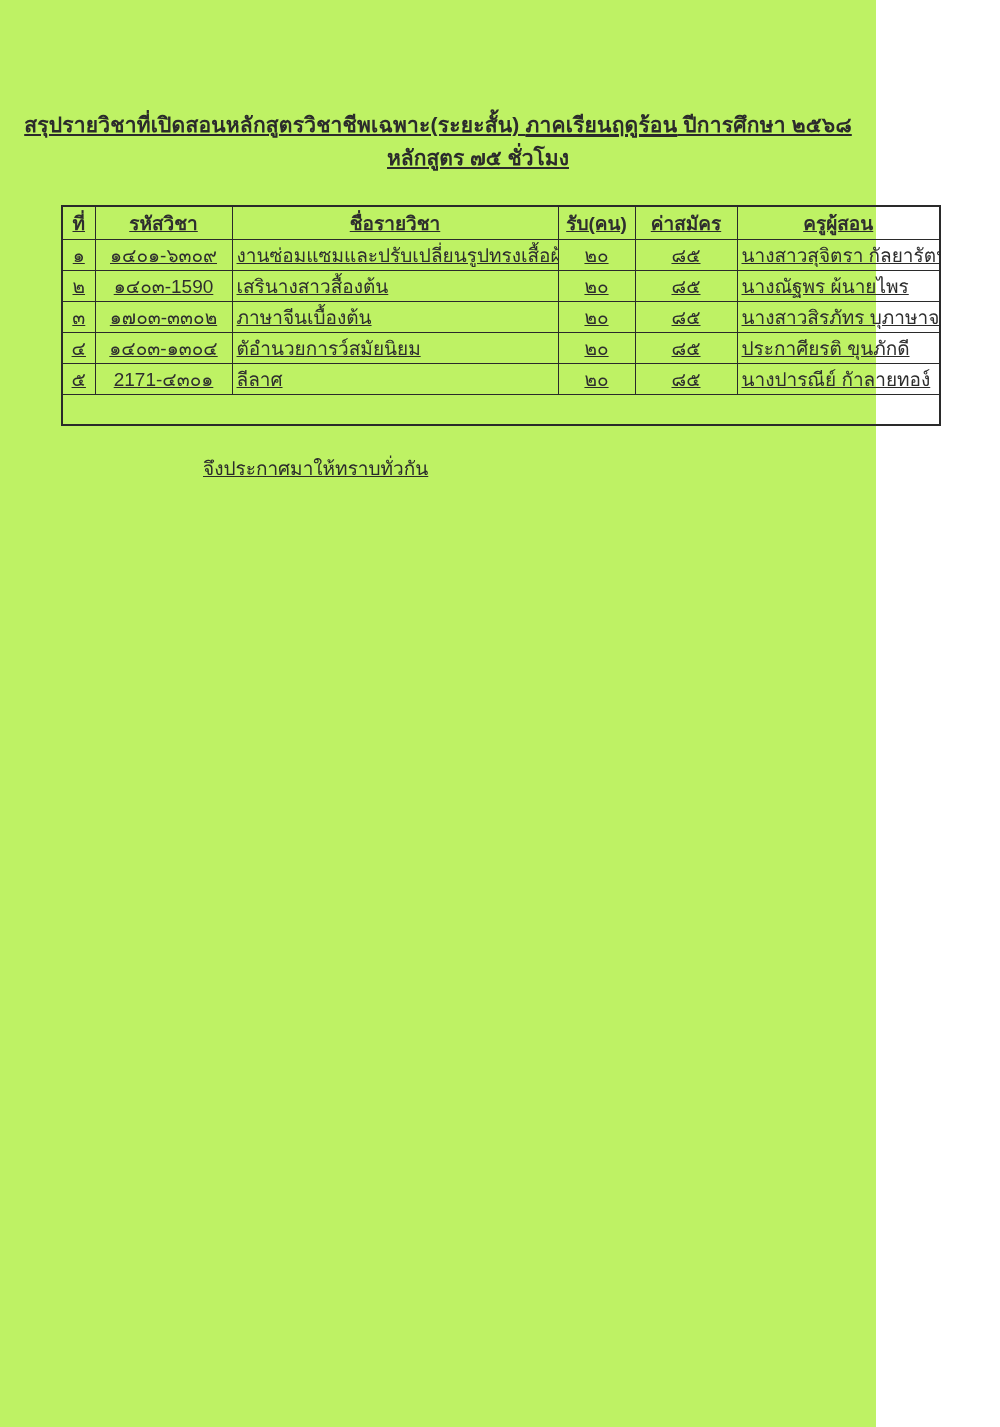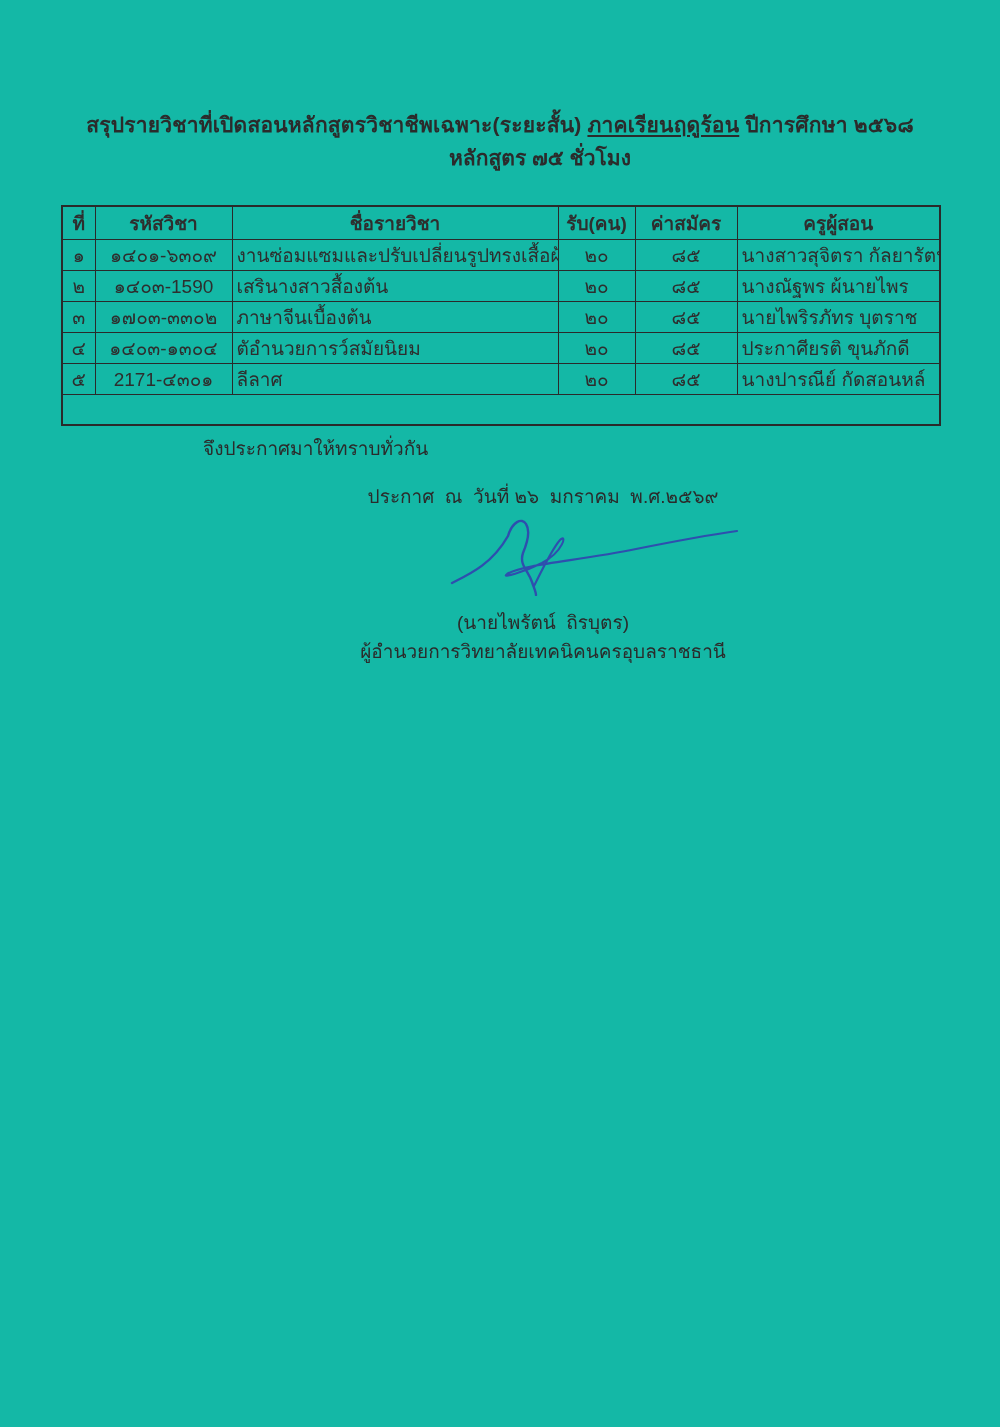--- a/index.html
+++ b/index.html
@@ -6,23 +6,24 @@
   html, body { background: #ffffff; }
   body {
     width: 1000px;
     height: 1427px;
     position: relative;
     font-family: "Liberation Sans", "DejaVu Sans", sans-serif;
     color: #2b2b2b;
     overflow: hidden;
   }
   .page {
-    width: 1000px;
+    width: 876px;
     height: 1427px;
-    background: #14b8a6;
+    background: #bef264;
+    text-decoration: underline;
   }
   
   .title-block { padding-top: 108px; }
   .title-line1 {
     text-align: center;
     font-size: 21px;
     font-weight: bold;
     line-height: 33px;
     letter-spacing: .2px;
   }
@@ -56,21 +57,21 @@
     overflow: hidden;
     white-space: nowrap;
   }
   table.courses th { height: 33px; font-weight: bold; text-align: center; }
   table.courses td { height: 31px; }
   td.c, th.c { text-align: center; }
   td.l { text-align: left; padding-left: 9px; }
   tr.empty-row td { height: 31px; border: 1.5px solid #2a2a2a; }
   
   .closing {
-    margin-top: 10px;
+    margin-top: 30px;
     margin-left: 203px;
     font-size: 19px;
     line-height: 26px;
   }
   .sign-block {
     width: 500px;
     margin-left: 293px;
     margin-top: 21px;
     text-align: center;
   }
@@ -142,63 +143,40 @@
           <td class="c">๒๐</td>
           <td class="c">๘๕</td>
           <td class="l">นางณัฐพร ผ้นายไพร</td>
         </tr>
         <tr>
           <td class="c">๓</td>
           <td class="c">๑๗๐๓-๓๓๐๒</td>
           <td class="l">ภาษาจีนเบื้องต้น</td>
           <td class="c">๒๐</td>
           <td class="c">๘๕</td>
-          <td class="l">นายไพริรภัทร บุตราช</td>
+          <td class="l">นางสาวสิรภัทร บุภาษาจ</td>
         </tr>
         <tr>
           <td class="c">๔</td>
           <td class="c">๑๔๐๓-๑๓๐๔</td>
           <td class="l">ตัอำนวยการว์สมัยนิยม</td>
           <td class="c">๒๐</td>
           <td class="c">๘๕</td>
           <td class="l">ประกาศียรติ ขุนภักดี</td>
         </tr>
         <tr>
           <td class="c">๕</td>
           <td class="c">2171-๔๓๐๑</td>
           <td class="l">ลีลาศ</td>
           <td class="c">๒๐</td>
           <td class="c">๘๕</td>
-          <td class="l">นางปารณีย์ กัดสอนหล์</td>
+          <td class="l">นางปารณีย์ กัาลายทอง์</td>
         </tr>
         <tr class="empty-row">
           <td colspan="6"></td>
         </tr>
       </tbody>
   </table>
 
   <div class="closing">จึงประกาศมาให้ทราบทั่วกัน</div>
 
-  <div class="sign-block">
-    <div class="announce">ประกาศ  ณ  วันที่ ๒๖  มกราคม  พ.ศ.๒๕๖๙</div>
-
-    <div class="signature-wrap">
-      <svg width="290" height="80" viewBox="0 0 290 80" fill="none" xmlns="http://www.w3.org/2000/svg">
-        <path id="sig-path-1" d="M 2 67
-                 C 20 58, 42 48, 58 20
-                 C 62 6, 72 1, 76 8
-                 C 80 14, 78 25, 73 37
-                 C 69 49, 78 54, 82 66
-                 C 84 72, 86 76, 86 79" stroke-width="2.4" stroke-linecap="round" stroke-linejoin="round" stroke="#2e4fae"></path>
-        <path id="sig-path-2" d="M 84 70
-                 C 90 58, 102 33, 110 24
-                 C 117 17, 114 35, 92 47
-                 C 74 56, 50 63, 57 58
-                 C 74 48, 128 45, 186 33
-                 C 226 25, 266 18, 287 15" stroke-width="2.1" stroke-linecap="round" stroke-linejoin="round" stroke="#2e4fae"></path>
-      </svg>
-    </div>
-
-    <div class="signer-name">(นายไพรัตน์  ถิรบุตร)</div>
-    <div class="signer-title">ผู้อำนวยการวิทยาลัยเทคนิคนครอุบลราชธานี</div>
-  </div>
 
 </div>
 
 </body></html>

